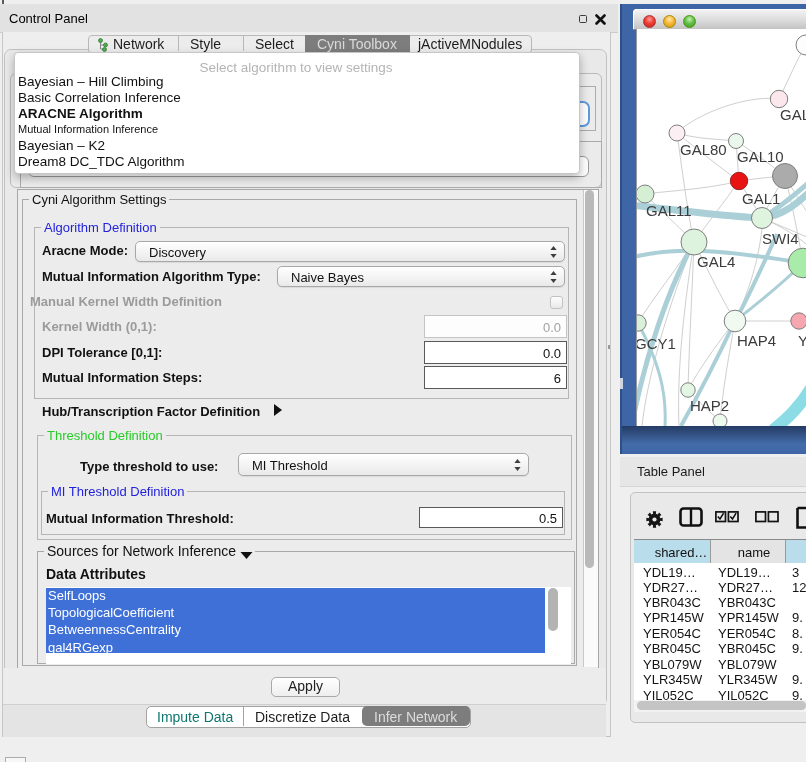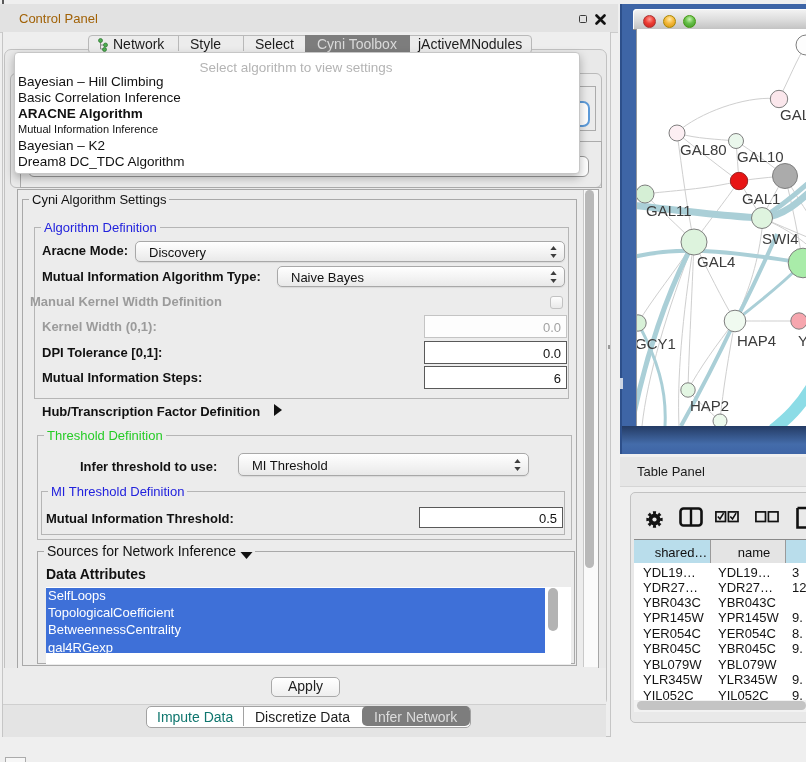--- a/index.html
+++ b/index.html
@@ -14,21 +14,21 @@
 .step{position:absolute;right:6px;top:50%;transform:translateY(-50%);width:9px;height:14px;}
 .fld{position:absolute;background:#fff;border:1px solid #595959;font-size:13px;color:#111;text-align:right;}
 .fld span{position:absolute;right:5px;top:50%;transform:translateY(-50%);}
 .fldd{position:absolute;background:#fdfdfd;border:1px solid #c4c4c4;font-size:13px;color:#a2a2a2;text-align:right;}
 .fldd span{position:absolute;right:5px;top:50%;transform:translateY(-50%);}
 </style></head>
 <body>
 
 <div class="abs" style="left:2px;top:0;width:2px;height:4px;background:#5a5a5a;"></div>
 <div class="abs" style="left:0;top:4px;width:618px;height:28px;background:#e2e2e2;border-bottom:1px solid #cccccc;"></div>
-<div class="abs t13" style="left:19px;top:11px;color:#a16207;">Control Panel</div>
+<div class="abs t13" style="left:9px;top:11px;color:#000000;">Control Panel</div>
 
 <div class="abs" style="left:579px;top:15px;width:6px;height:6px;border:1.5px solid #3a3a3a;border-radius:1.5px;"></div>
 <svg class="abs" style="left:595px;top:14px;" width="11" height="11" viewBox="0 0 11 11">
     <path d="M1.5 1.5 L9.5 9.5 M9.5 1.5 L1.5 9.5" stroke="#111" stroke-width="2.6" stroke-linecap="round"></path>
   </svg>
 
 <div class="abs" style="left:2px;top:32px;width:607px;height:704px;background:#eeeeee;border-left:1px solid #c6c6c6;border-right:1px solid #c6c6c6;border-bottom:1px solid #c2c2c2;"></div>
 
 <div class="abs" style="left:88px;top:35px;width:442px;height:17px;background:#ececec;border:1px solid #b9b9b9;border-radius:4px;z-index:2;"></div>
 <div class="abs" style="left:178px;top:36px;width:1px;height:15px;background:#b9b9b9;z-index:3;"></div>
@@ -104,21 +104,21 @@
 
 <div class="abs t13 b" style="left:42px;top:404px;color:#111;">Hub/Transcription Factor Definition</div>
 <svg class="abs" style="left:273px;top:403px;" width="10" height="14" viewBox="0 0 10 14">
     <path d="M1 1 L9 7 L1 13 Z" fill="#111"></path>
   </svg>
 
 <div class="grp" style="left:37px;top:435px;width:533px;height:103px;border-color:#b5b5b5;">
   <span style="color:#27cc27;">Threshold Definition</span>
   </div>
 
-<div class="abs t13 b" style="left:80px;top:459px;color:#111;">Infer threshold to use:</div>
+<div class="abs t13 b" style="left:80px;top:459px;color:#111;">Type threshold to use:</div>
 <div class="combo" style="left:238px;top:453px;width:289px;height:21px;">
     <span class="ct">MI Threshold</span>
   <svg class="step" viewBox="0 0 9 14">
       <path d="M4.5 1 L7.6 5.1 L1.4 5.1 Z" fill="#3d3d3d"></path>
       <path d="M4.5 13 L1.4 8.9 L7.6 8.9 Z" fill="#3d3d3d"></path>
     </svg>
   </div>
 
 <div class="grp" style="left:41px;top:491px;width:522px;height:42px;border-color:#b5b5b5;">
   <span style="color:#2222dd;">MI Threshold Definition</span>

